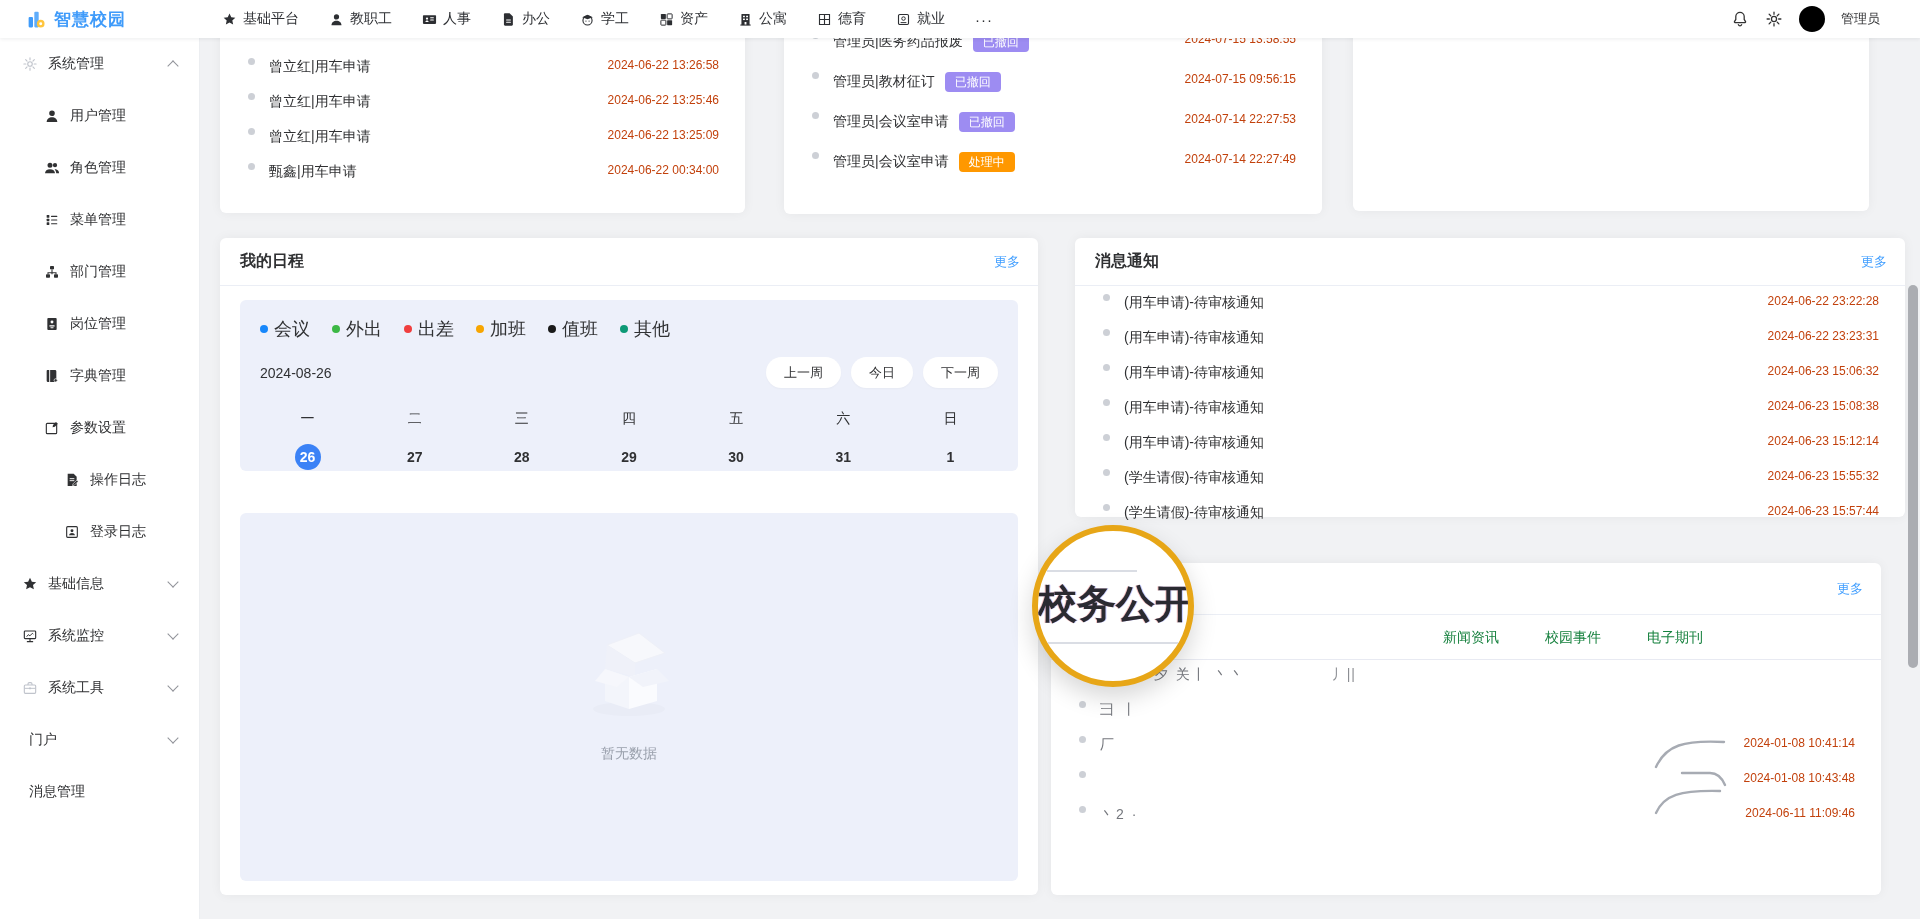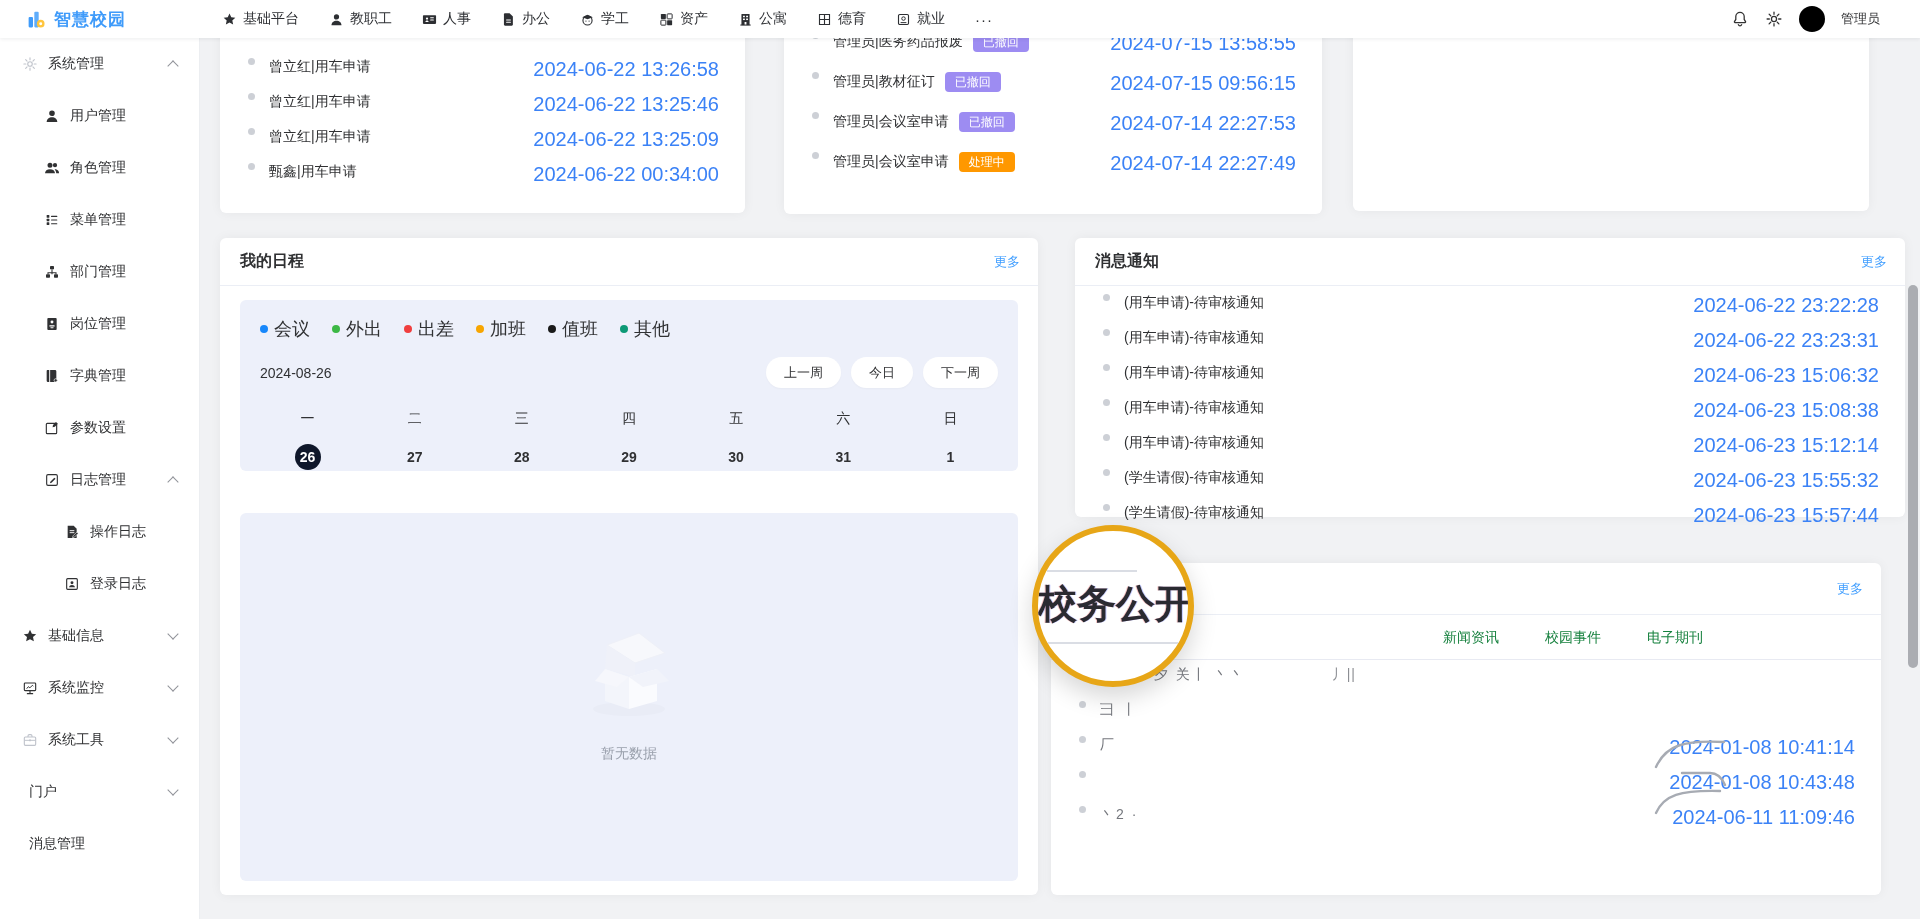--- a/index.html
+++ b/index.html
@@ -36,40 +36,40 @@
   
   .card { position:absolute; background:#fff; border-radius:6px; box-shadow:0 0 12px rgba(0,0,0,.05); }
   .card-head { height:48px; display:flex; align-items:center; justify-content:space-between;
     padding:0 18px 0 20px; border-bottom:1px solid #ebeef5; }
   .card-title { font-size:16px; font-weight:bold; color:#303133; }
   .more-link { font-size:13px; color:#409eff; cursor:pointer; }
 
   .lrow { display:flex; align-items:flex-start; padding:0 26px 0 28px; }
   .dot { width:7px; height:7px; border-radius:50%; background:#cdd0d6; margin-right:14px; flex:none; }
   .lrow .txt { font-size:14px; color:#303133; flex:1; display:flex; align-items:center; }
-  .lrow .time { font-size:20px; color:#3b82f6; white-space:nowrap; }
+  .lrow .time { font-size:12px; color:#c2410c; white-space:nowrap; }
   .badge { display:inline-block; margin-left:10px; padding:3px 10px; border-radius:4px;
     font-size:12px; color:#fff; line-height:1.2; }
 
   
   .panel { position:absolute; left:20px; width:778px; background:#edf0fa; border-radius:6px; }
   .legend { display:flex; align-items:center; gap:22px; padding:17px 20px 0 20px; }
   .legend-item { display:flex; align-items:center; gap:6px; font-size:18px; color:#303133; }
   .legend-dot { width:8px; height:8px; border-radius:50%; }
   .week-bar { display:flex; align-items:center; justify-content:space-between; padding:16px 20px 0 20px; }
   .week-date { font-size:14px; color:#303133; }
   .week-btns { display:flex; gap:10px; }
   .wbtn { background:#fff; border:none; border-radius:16px; height:31px; padding:0 18px;
     font-size:13px; color:#303133; cursor:pointer; font-family:inherit; box-shadow:0 1px 2px rgba(0,0,0,.03); }
   .cal { display:grid; grid-template-columns:repeat(7,1fr); padding:22px 14px 0 14px; }
   .cal-col { display:flex; flex-direction:column; align-items:center; gap:16px; }
   .cal-day { font-size:14px; color:#303133; }
   .cal-num { font-size:14px; font-weight:bold; color:#303133; width:26px; height:26px;
     display:flex; align-items:center; justify-content:center; cursor:pointer; }
-  .cal-num.selected { background:#0f172a; color:#fff; border-radius:50%; }
+  .cal-num.selected { background:#3b82f6; color:#fff; border-radius:50%; }
   .empty-wrap { position:absolute; left:0; right:0; top:50%; transform:translateY(-50%);
     display:flex; flex-direction:column; align-items:center; gap:26px; }
   .empty-text { font-size:14px; color:#9aa0ac; }
 
   
   .tabs-row { display:flex; gap:46px; padding:14px 0 12px 392px; border-bottom:1px solid #e8eaf2; }
   .tab { font-size:14px; color:#15803d; cursor:pointer; white-space:nowrap; }
   .frag { color:#5c5f66; opacity:.85; letter-spacing:2px; }
   .frag2 { color:#5c5f66; opacity:.7; margin-left:86px; letter-spacing:1px; }
 
@@ -358,27 +358,20 @@
       <svg class="ic">
         <use href="#i-book"></use>
       </svg>
       <span>字典管理</span>
     </div>
   <div class="side-item lv2">
       <svg class="ic">
         <use href="#i-pensq"></use>
       </svg>
       <span>参数设置</span>
-    </div>
-  <div class="side-item lv2">
-      <svg class="ic">
-        <use href="#i-logsq"></use>
-      </svg>
-      <span>日志管理</span>
-      <i class="chev up"></i>
     </div>
   <div class="side-item lv3">
       <svg class="ic">
         <use href="#i-docpen"></use>
       </svg>
       <span>操作日志</span>
     </div>
   <div class="side-item lv3">
       <svg class="ic">
         <use href="#i-photo"></use>

